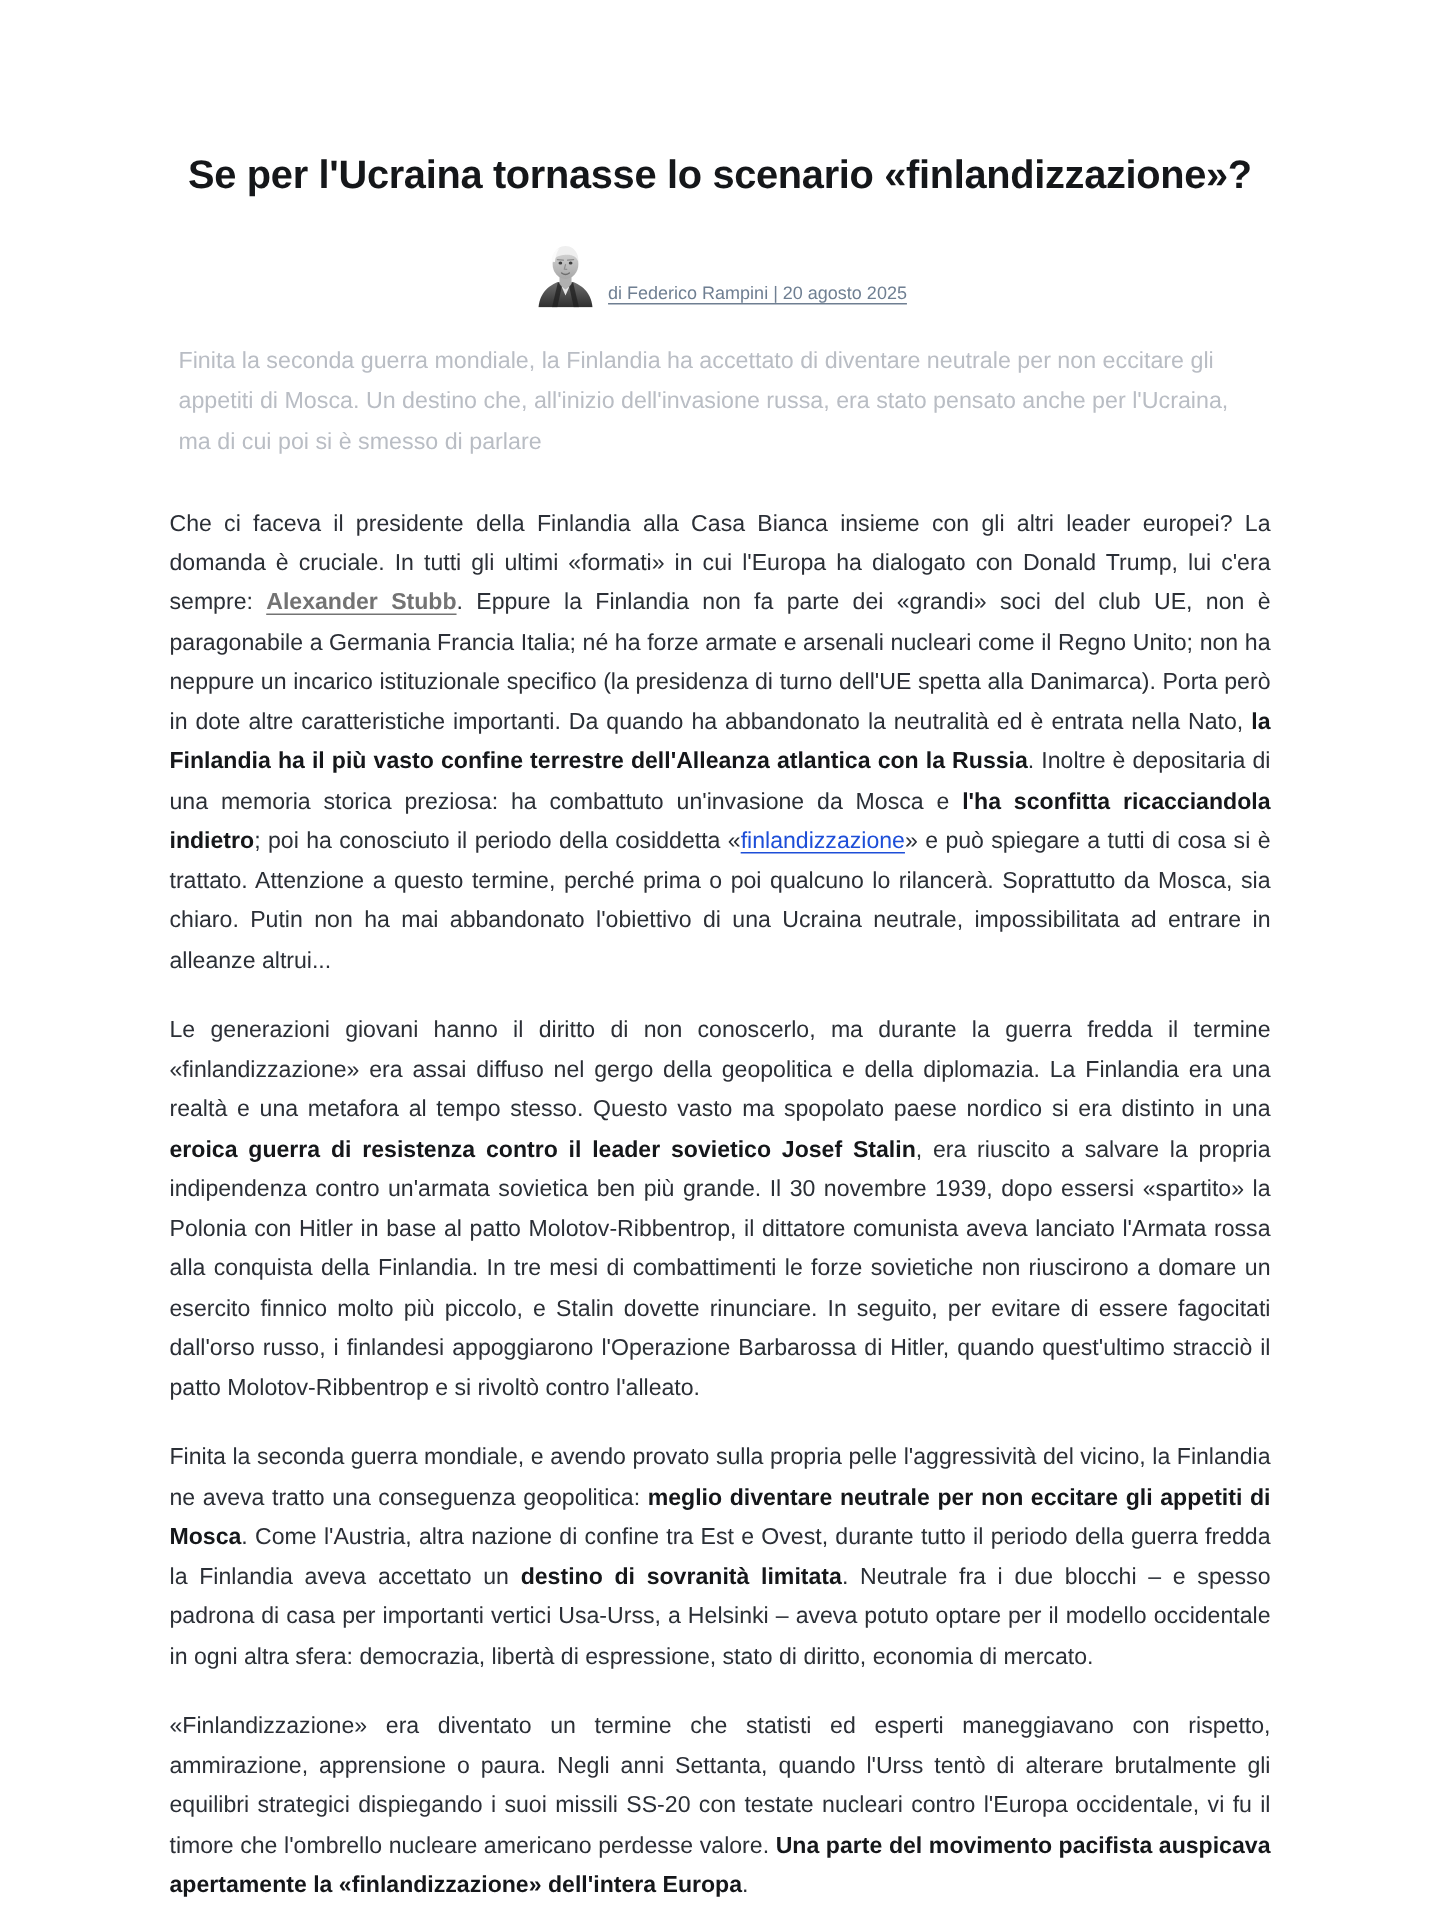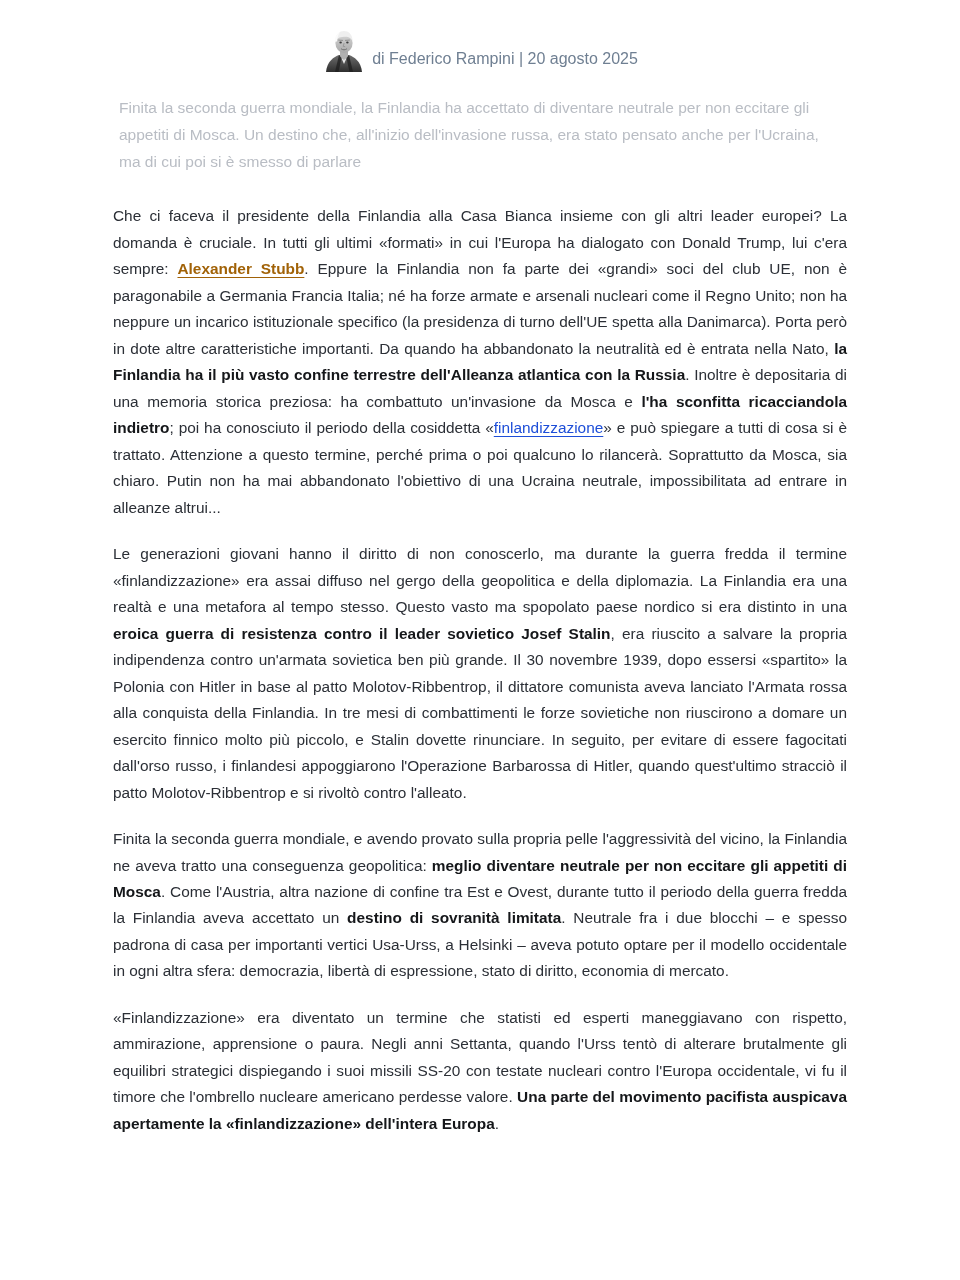--- a/index.html
+++ b/index.html
@@ -54,23 +54,24 @@
   }
   .avatar {
     width: 44px;
     height: 44px;
     flex: 0 0 44px;
     display: block;
     filter: grayscale(100%);
     overflow: hidden;
   }
   .byline-link {
-    font-size: 16px;
+    font-size: 12px;
     line-height: 1.3;
     color: #6f7f92;
+    text-decoration: underline;
     text-underline-offset: 3px;
     text-decoration-thickness: 1px;
     white-space: nowrap;
     padding-bottom: 2px;
     cursor: pointer;
   }
 
   
   .subtitle {
     margin: 22px 0 0 0;
@@ -105,29 +106,30 @@
   }
   a.inline-link {
     color: #1d4ed8;
     text-decoration: underline;
     text-underline-offset: 2.5px;
     text-decoration-thickness: 1px;
     cursor: pointer;
   }
   a.inline-link.strong {
     font-weight: 700;
-    color: #a16207;
+    color: #737373;
   }
 </style>
 </head>
 <body>
 
 <div class="page">
   <article class="article">
 
+    <h1 class="article-title">Se per l'Ucraina tornasse lo scenario «finlandizzazione»?</h1>
 
     <div class="byline">
       <span class="avatar">
         <svg viewBox="0 0 44 44" width="44" height="44" aria-hidden="true">
           <defs>
             <linearGradient id="skin" x1="0" y1="0" x2="0" y2="1">
               <stop offset="0%" stop-color="#d8d8d8"></stop>
               <stop offset="100%" stop-color="#a8a8a8"></stop>
             </linearGradient>
             <linearGradient id="suit" x1="0" y1="0" x2="0" y2="1">

